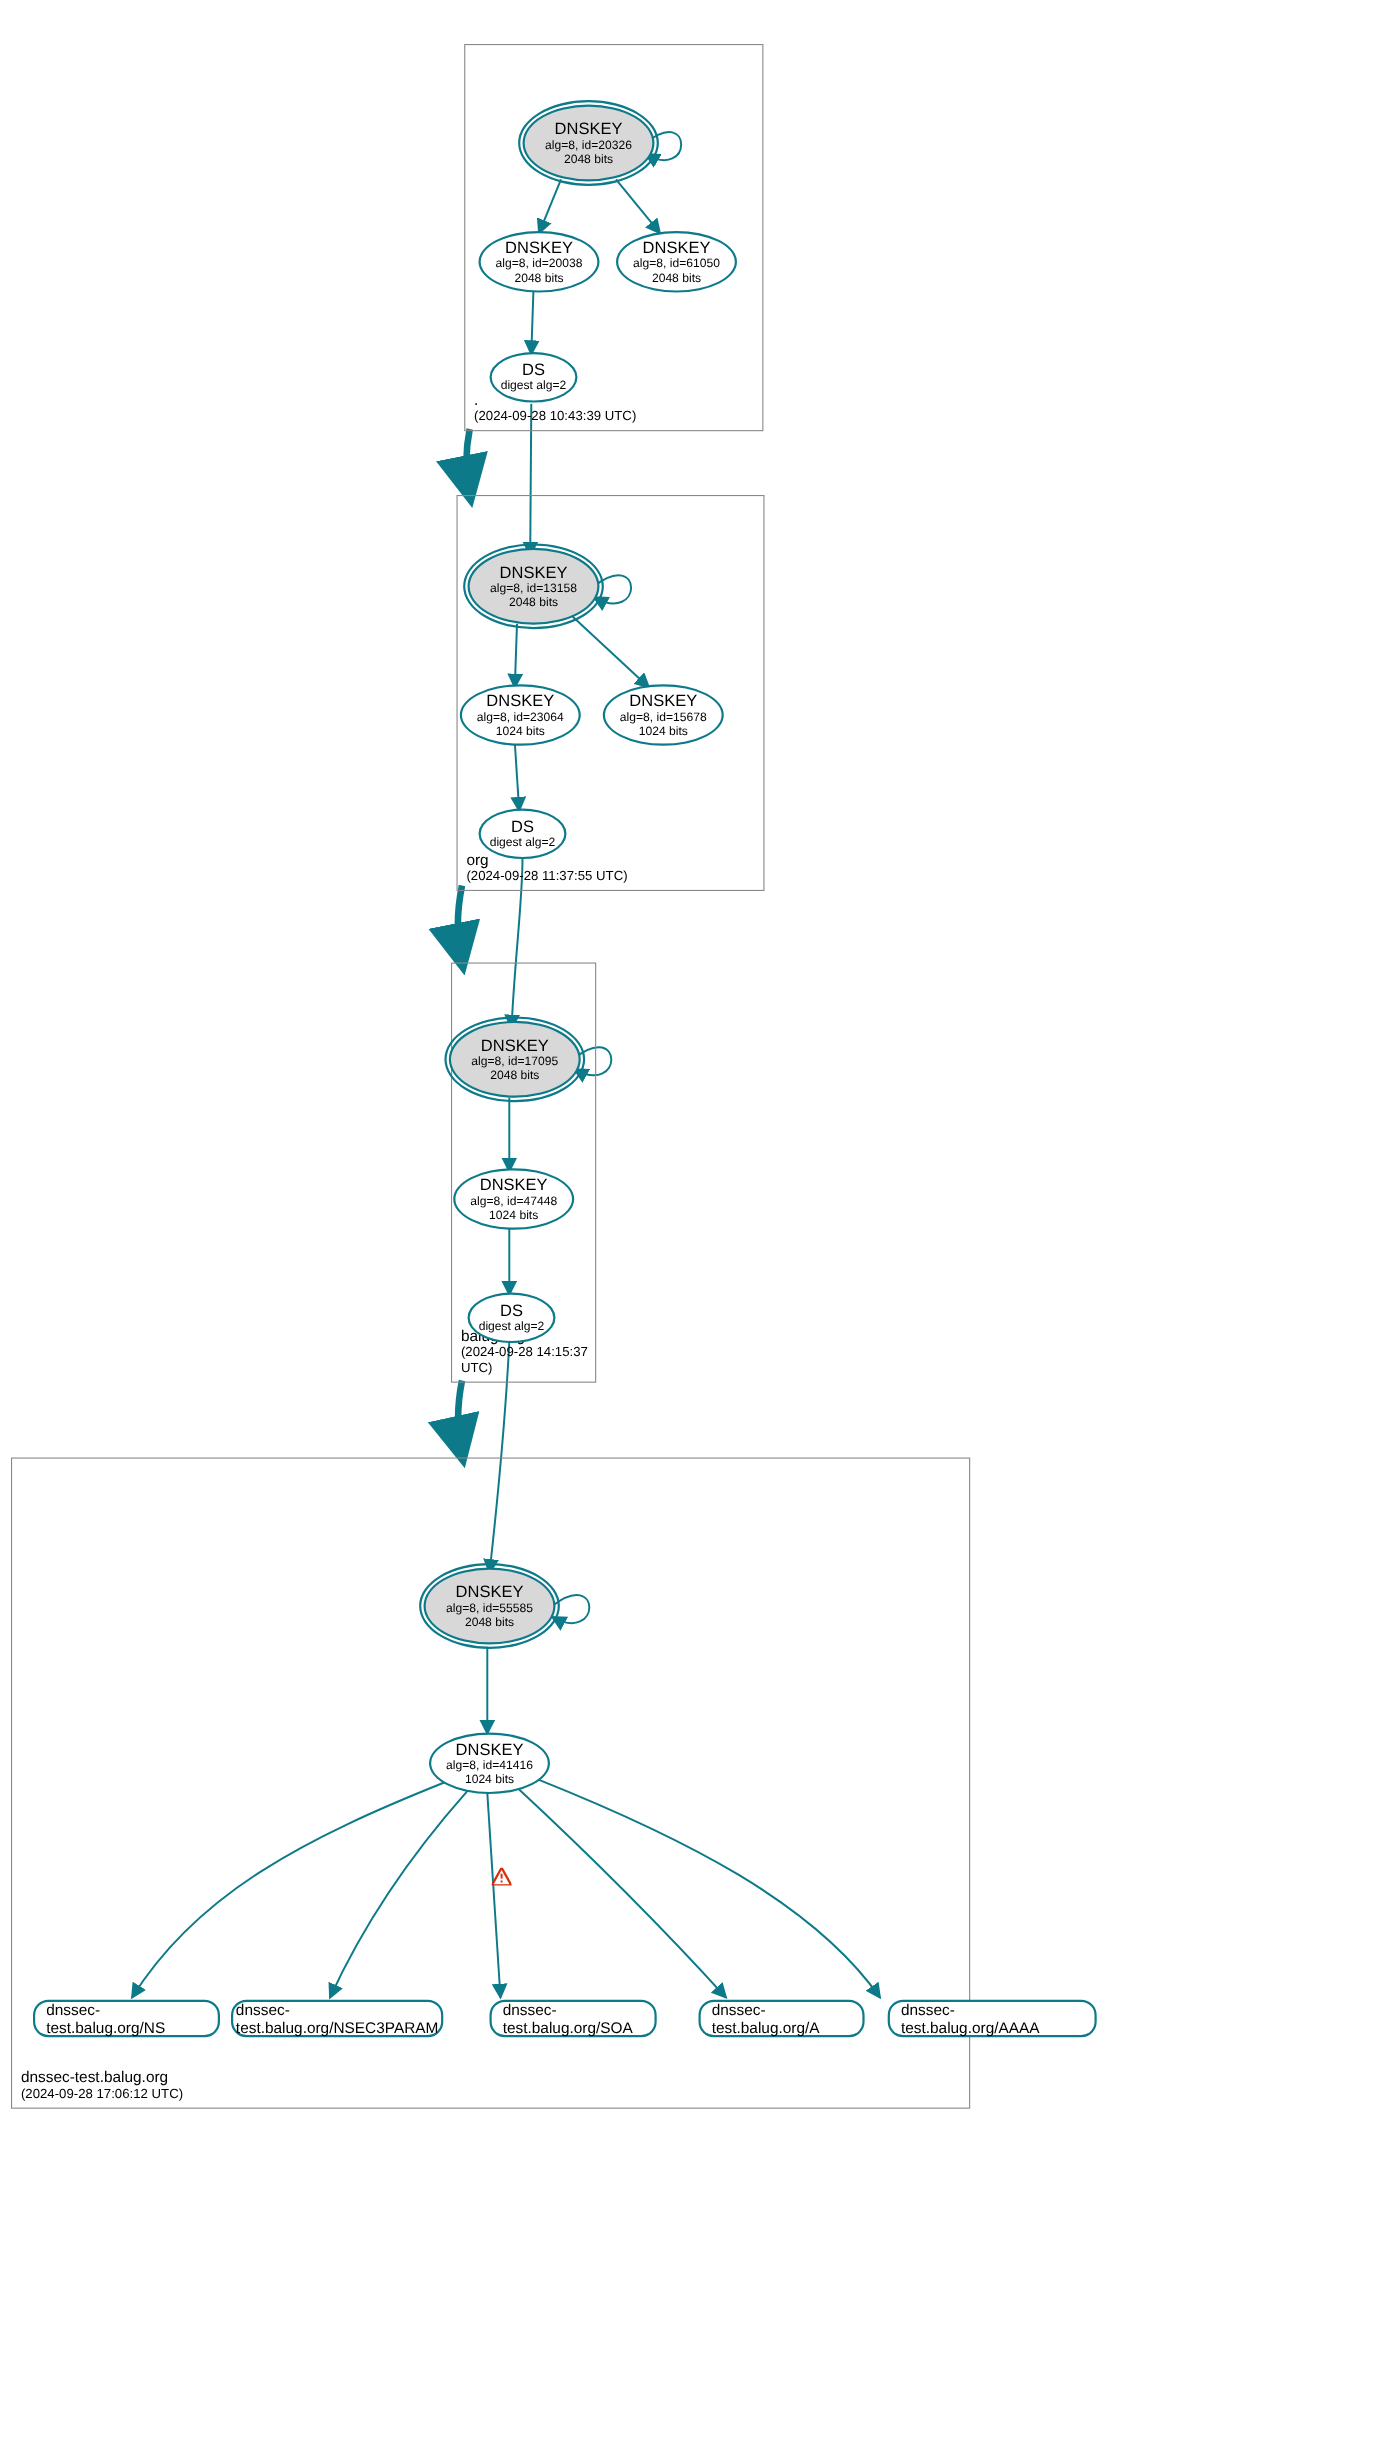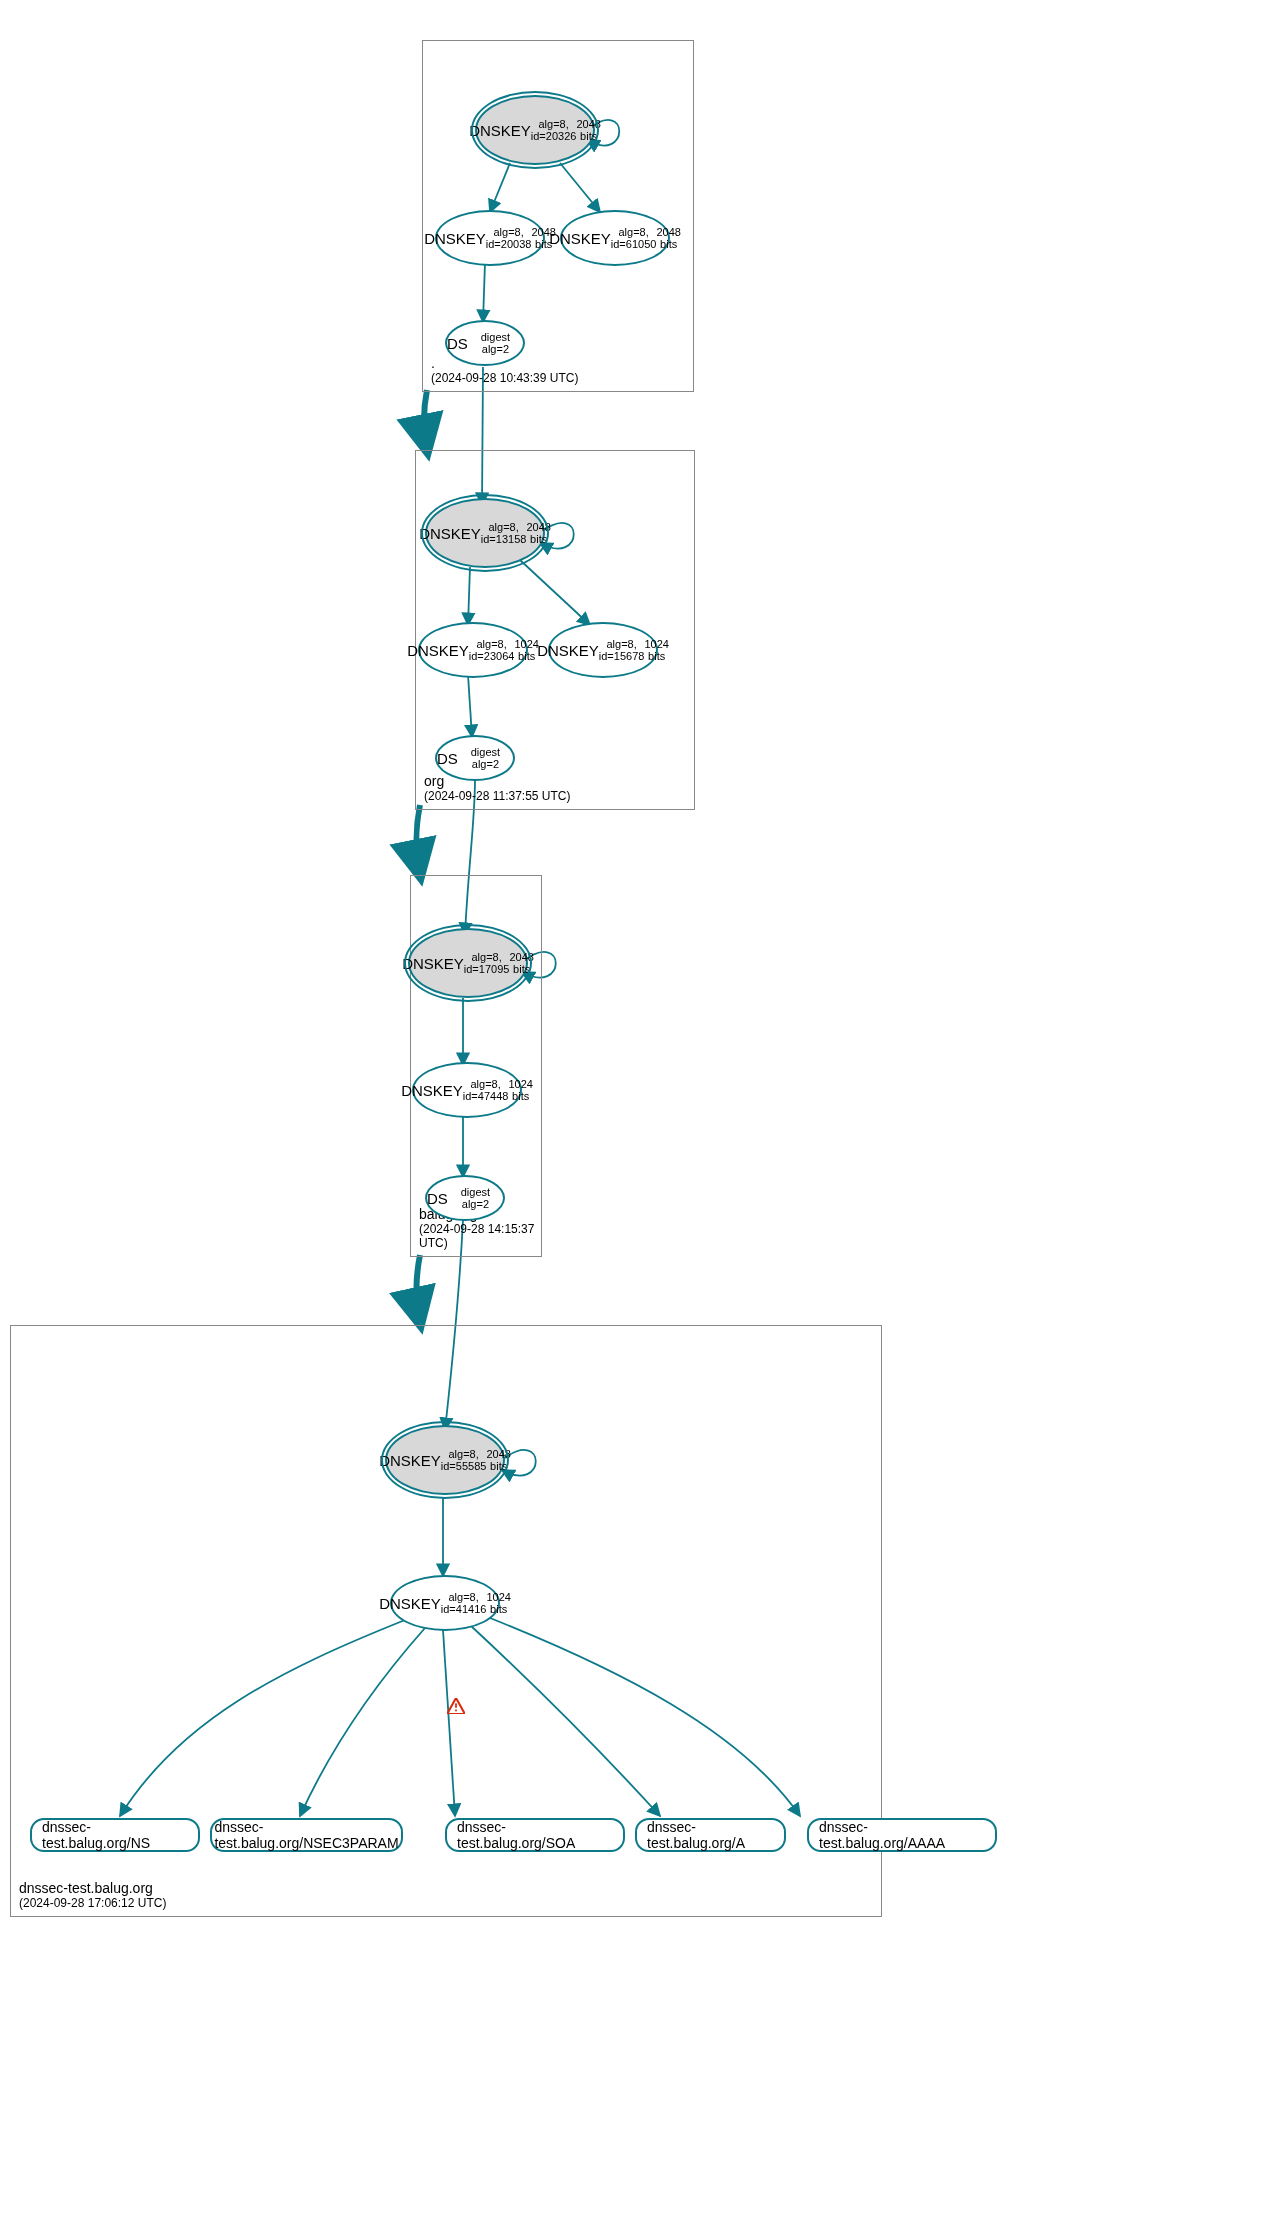--- a/index.html
+++ b/index.html
@@ -33,20 +33,21 @@
     display: block;
     font-size: 12px;
   }
   .node {
     position: absolute;
     border: 2px solid #0d7a8a;
     border-radius: 50%;
     background: #fff;
     text-align: center;
     display: flex;
+    flex-direction: column;
     align-items: center;
     justify-content: center;
     box-sizing: border-box;
   }
   .node.ksk {
     background: #d8d8d8;
   }
   .node.ksk::before {
     content: "";
     position: absolute;
@@ -266,21 +267,21 @@
         <rect x="9" y="13" width="2" height="2" fill="#d82c0d"></rect>
       </svg>
   </div>
 
   <div class="rrset" style="left:30px; top:1818px; width:170px; height:34px;justify-content:flex-end;">
     <span>dnssec-test.balug.org/NS</span>
   </div>
   <div class="rrset" style="left:210px; top:1818px; width:193px; height:34px;">
     <span>dnssec-test.balug.org/NSEC3PARAM</span>
   </div>
-  <div class="rrset" style="left:445px; top:1818px; width:180px; height:34px;">
+  <div class="rrset" style="left:445px; top:1818px; width:152px; height:34px;">
     <span>dnssec-test.balug.org/SOA</span>
   </div>
   <div class="rrset" style="left:635px; top:1818px; width:151px; height:34px;">
     <span>dnssec-test.balug.org/A</span>
   </div>
   <div class="rrset" style="left:807px; top:1818px; width:190px; height:34px;">
     <span>dnssec-test.balug.org/AAAA</span>
   </div>
 
 </div>

